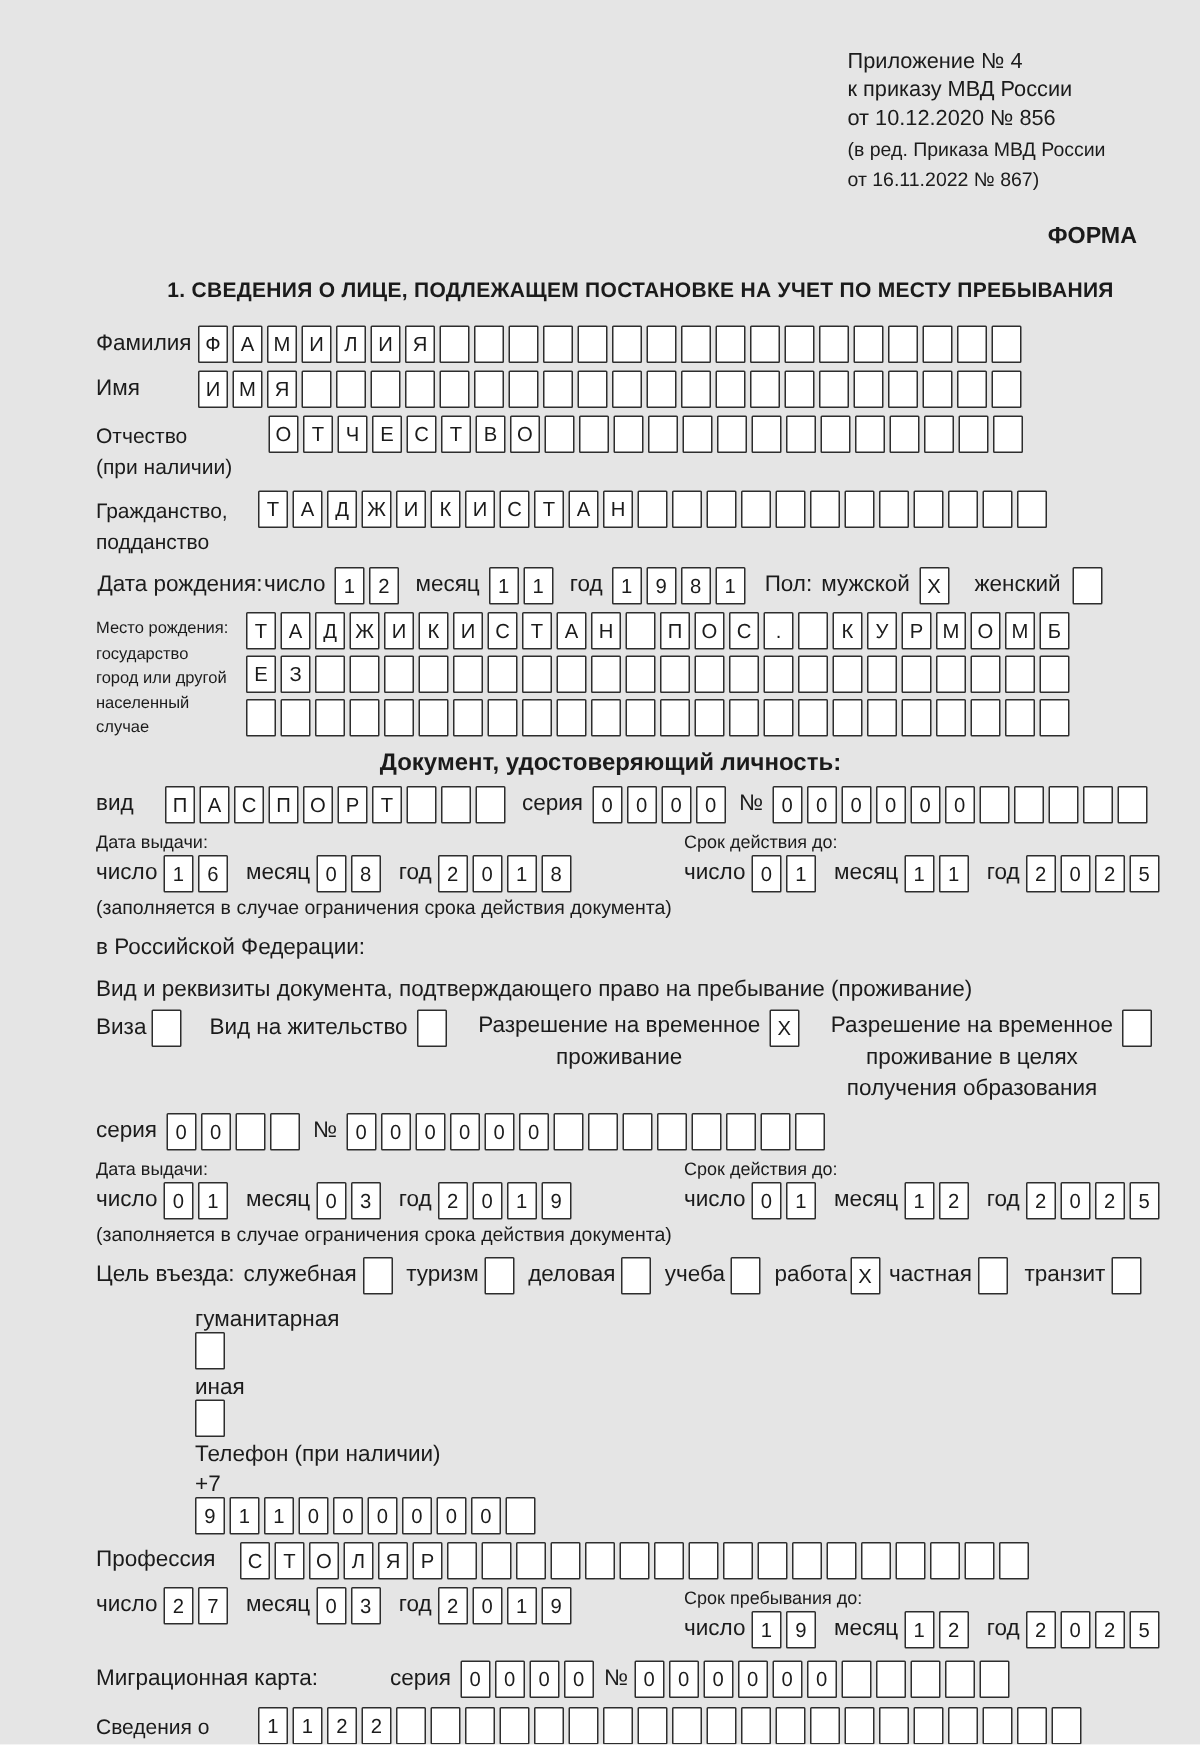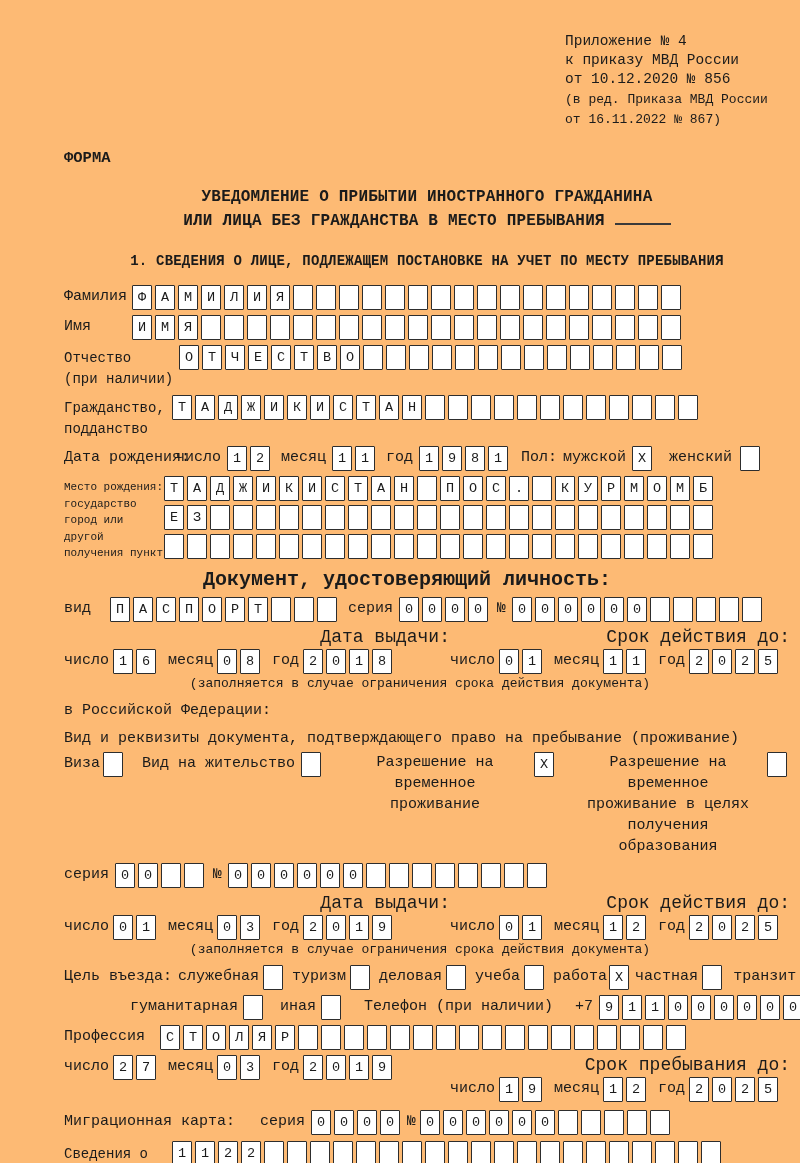--- a/index.html
+++ b/index.html
@@ -1,72 +1,66 @@
 <!DOCTYPE html>
 <html><head>
 <meta charset="utf-8">
 <style>
   html,body{margin:0;padding:0;background:#ffffff;}
   .page{
     position:relative;
     width:800px;height:1163px;box-sizing:border-box;
     padding:32px 10px 16px 64px;
-    background:#fdba74;color:#1b1b1b;
-    font-family:Liberation Mono, monospace;
+    background:#e5e5e5;color:#1b1b1b;
+    font-family:Liberation Sans, sans-serif;
     overflow:hidden;
   }
   .hdr-ref{margin-left:auto;width:225px;font-size:14.5px;line-height:1.32;}
   .hdr-ref .small{font-size:13px;line-height:1.3;margin-top:3px;}
-  .forma{font-weight:bold;font-size:15.5px;text-align:left;padding-right:32px;margin:20px 0 18px;}
+  .forma{font-weight:bold;font-size:15.5px;text-align:right;padding-right:32px;margin:20px 0 18px;}
   .title{font-weight:bold;font-size:16px;text-align:center;line-height:1.5;margin-bottom:20px;letter-spacing:.2px;}
   .title-blank{display:inline-block;width:56px;border-bottom:2px solid #3a3a3a;margin-left:10px;}
   .sec-head{font-weight:bold;font-size:14px;margin-bottom:16px;letter-spacing:.2px;text-align:center;}
   .row{display:flex;align-items:flex-start;margin-bottom:5px;}
   .lbl{font-size:15px;padding-top:3px;white-space:nowrap;}
   .lbl2{font-size:14px;line-height:1.5;padding-top:3px;}
   .cells{display:flex;flex-wrap:nowrap;}
   .cell{
     width:18px;height:23px;border:1.5px solid #2d2d2d;margin-right:3px;border-radius:1px;
     display:flex;align-items:center;justify-content:center;
     font-size:13.5px;background:#fff;flex:0 0 auto;
   }
-  .doc-head{font-weight:bold;font-size:20px;text-align:center;margin:6px 40px 6px 0;}
+  .doc-head{font-weight:bold;font-size:16px;text-align:center;margin:6px 40px 6px 0;}
   .dates{display:flex;margin-top:4px;}
   .dcol-l{width:392px;}
   .dcol-r{flex:1;}
-  .dtitle{font-size:18px;text-align:right;margin-bottom:2px;}
+  .dtitle{font-size:12px;text-align:left;margin-bottom:2px;}
   .dline{display:flex;align-items:flex-start;}
   .dline .lbl{margin-right:4px;}
   .dline .cells{margin-right:9px;}
-  .note{font-size:13px;text-align:center;padding-right:14px;margin:2px 0 8px;}
+  .note{font-size:13px;text-align:left;padding-right:14px;margin:2px 0 8px;}
   .chk-label{font-size:15px;text-align:center;line-height:1.4;}
   .intro{font-size:15px;line-height:1.65;}
   .mr6{margin-right:6px;} .mr8{margin-right:8px;} .mr10{margin-right:10px;} .mr14{margin-right:14px;}
 </style>
 </head>
 <body>
 
 <div class="page">
 
   <div class="hdr-ref">
     <div>Приложение № 4</div>
     <div>к приказу МВД России</div>
     <div>от 10.12.2020 № 856</div>
     <div class="small">(в ред. Приказа МВД России</div>
     <div class="small">от 16.11.2022 № 867)</div>
   </div>
 
   <div class="forma">ФОРМА</div>
 
-  <div class="title">
-    <div>УВЕДОМЛЕНИЕ О ПРИБЫТИИ ИНОСТРАННОГО ГРАЖДАНИНА</div>
-    <div>
-      <span>ИЛИ ЛИЦА БЕЗ ГРАЖДАНСТВА В МЕСТО ПРЕБЫВАНИЯ</span><span class="title-blank"></span>
-    </div>
-  </div>
 
   <div class="sec-head">1. СВЕДЕНИЯ О ЛИЦЕ, ПОДЛЕЖАЩЕМ ПОСТАНОВКЕ НА УЧЕТ ПО МЕСТУ ПРЕБЫВАНИЯ</div>
 
   <div class="row">
     <span class="lbl" style="width:68px;">Фамилия</span>
     <span class="cells">
         <span class="cell">Ф</span>
         <span class="cell">А</span>
         <span class="cell">М</span>
         <span class="cell">И</span>
@@ -214,21 +208,21 @@
     <span class="cells">
         <span class="cell"></span>
       </span>
   </div>
 
   <div class="row" style="margin-top:4px;">
     <span class="lbl2" style="width:100px;font-size:11px;">
       <div>Место рождения:</div>
       <div>государство</div>
       <div>город или другой</div>
-      <div>получения пункт</div>
+      <div>населенный случае</div>
     </span>
     <span>
       <div class="cells" style="margin-bottom:4px;">
           <span class="cell">Т</span>
           <span class="cell">А</span>
           <span class="cell">Д</span>
           <span class="cell">Ж</span>
           <span class="cell">И</span>
           <span class="cell">К</span>
           <span class="cell">И</span>
@@ -521,21 +515,21 @@
     <span class="lbl" style="margin-right:4px;">частная</span>
     <span class="cells mr8">
         <span class="cell"></span>
       </span>
     <span class="lbl" style="margin-right:4px;">транзит</span>
     <span class="cells">
         <span class="cell"></span>
       </span>
   </div>
 
-  <div class="row" style="padding-left:66px;margin-top:3px;">
+  <div class="row" style="padding-left:66px;margin-top:3px;flex-direction:column;">
     <span class="lbl" style="margin-right:5px;">гуманитарная</span>
     <span class="cells" style="margin-right:14px;">
         <span class="cell"></span>
       </span>
     <span class="lbl" style="margin-right:5px;">иная</span>
     <span class="cells" style="margin-right:20px;">
         <span class="cell"></span>
       </span>
     <span class="lbl" style="margin-right:22px;">Телефон (при наличии)</span>
     <span class="lbl mr6">+7</span>

